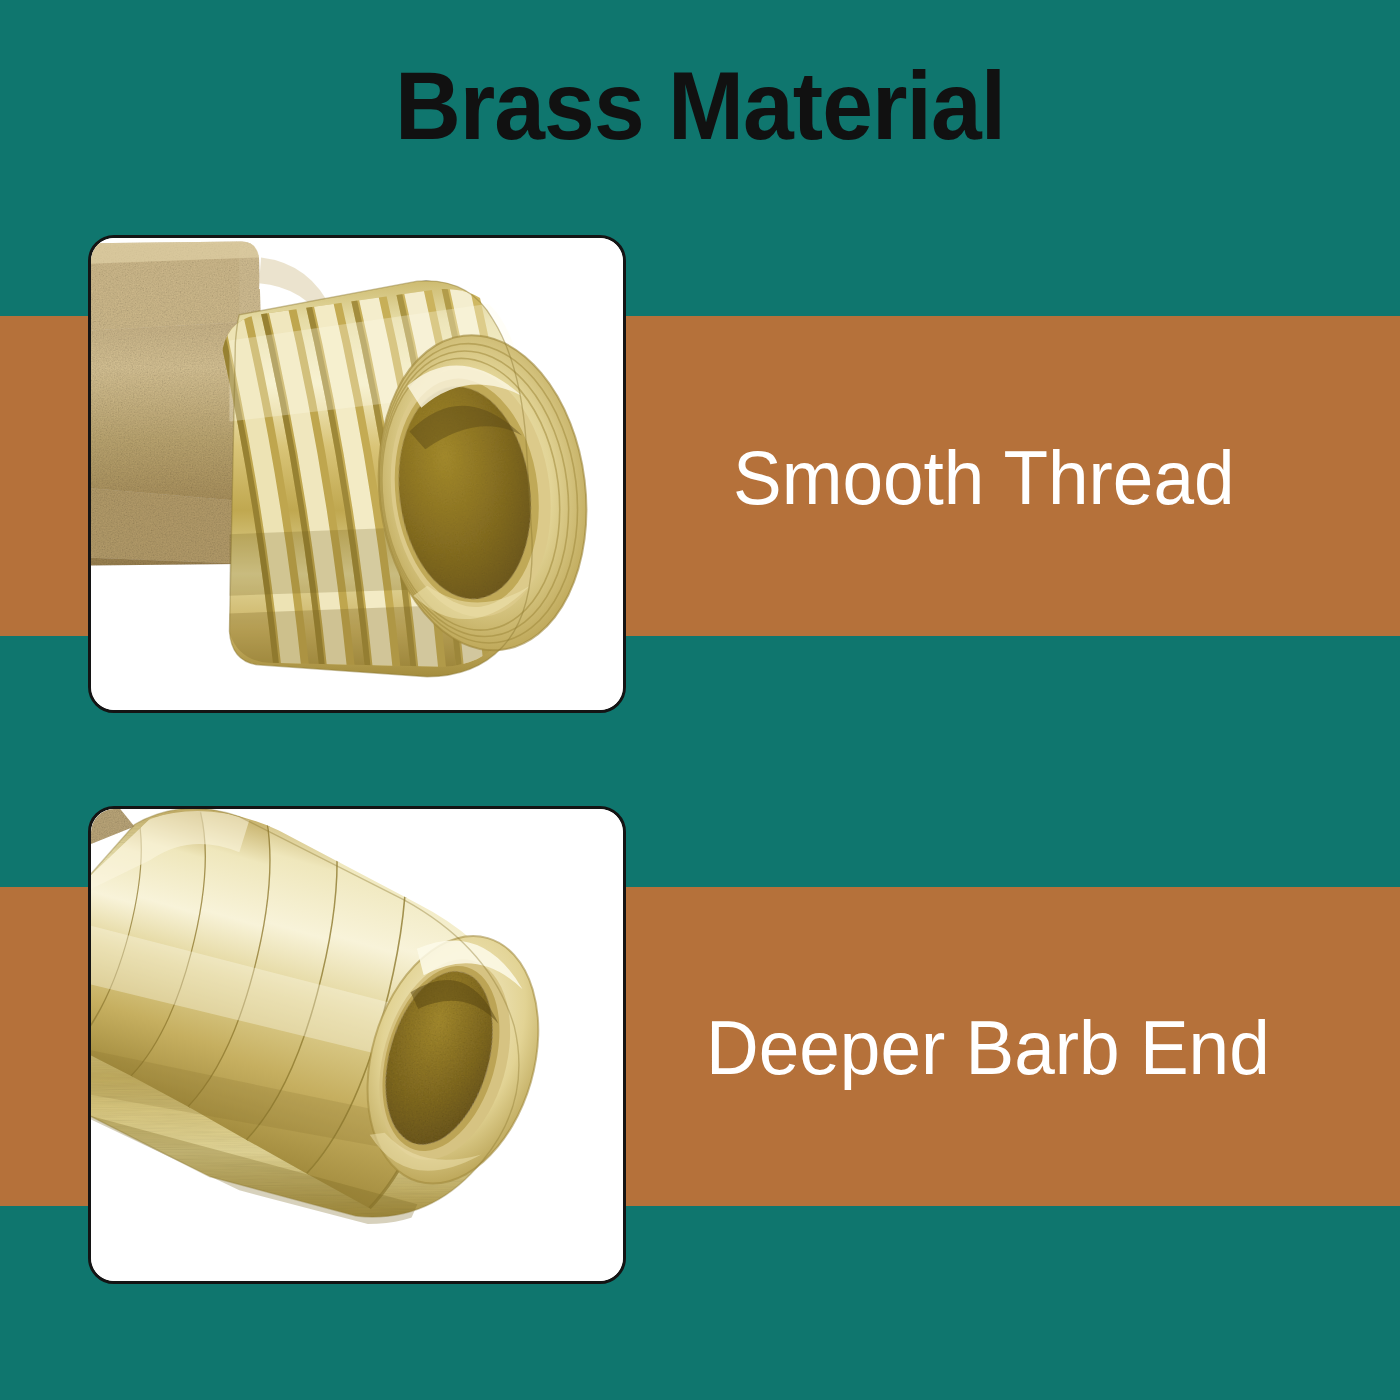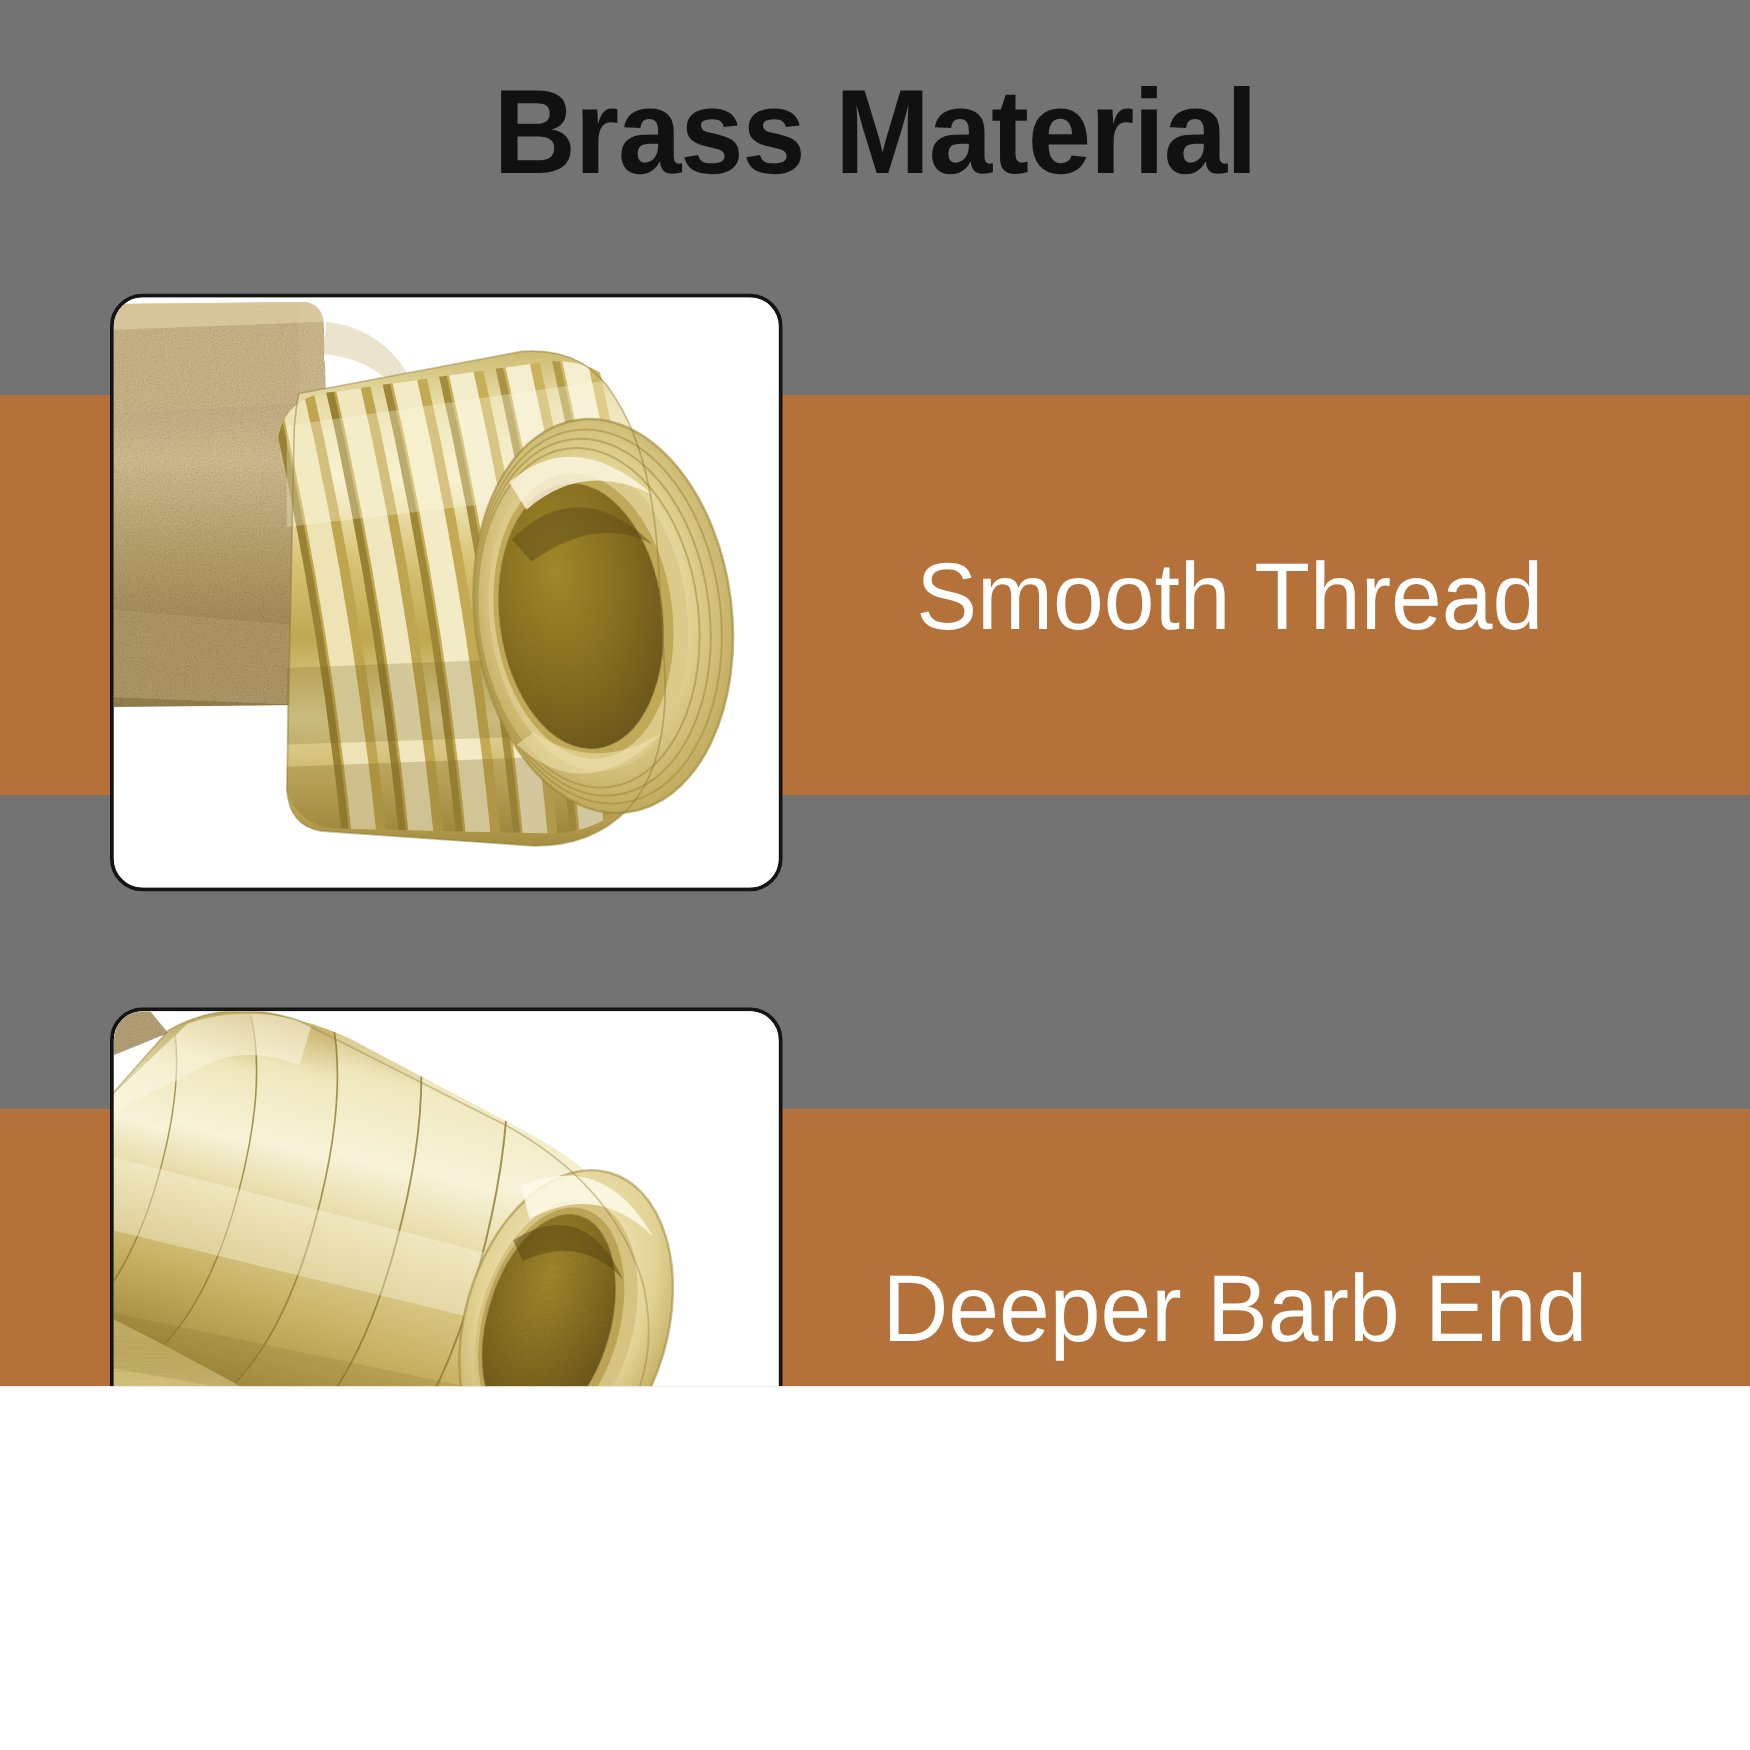--- a/index.html
+++ b/index.html
@@ -3,22 +3,22 @@
 <meta charset="utf-8">
 <style>
   html, body {
     margin: 0;
     padding: 0;
     background: #ffffff;
   }
   #canvas {
     position: relative;
     width: 1400px;
-    height: 1109px;
-    background: #737373;
+    height: 1400px;
+    background: #0f766e;
     overflow: hidden;
     font-family: "Liberation Sans", sans-serif;
   }
 
   
   .title {
     position: absolute;
     left: 0;
     top: 58px;
     width: 1400px;

